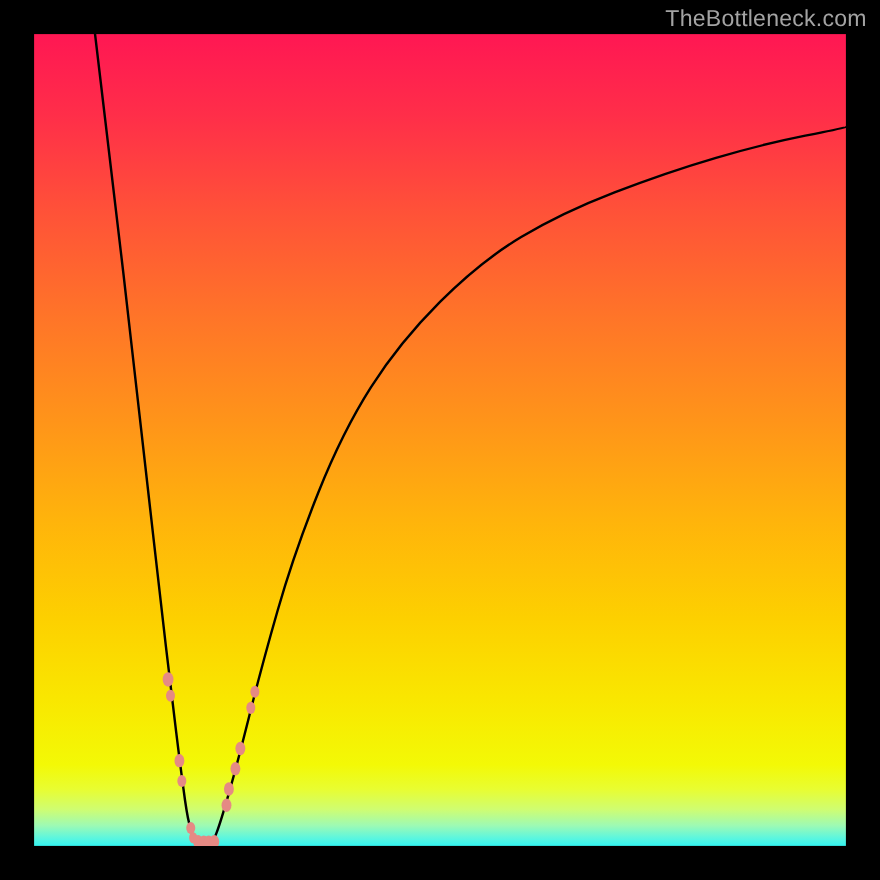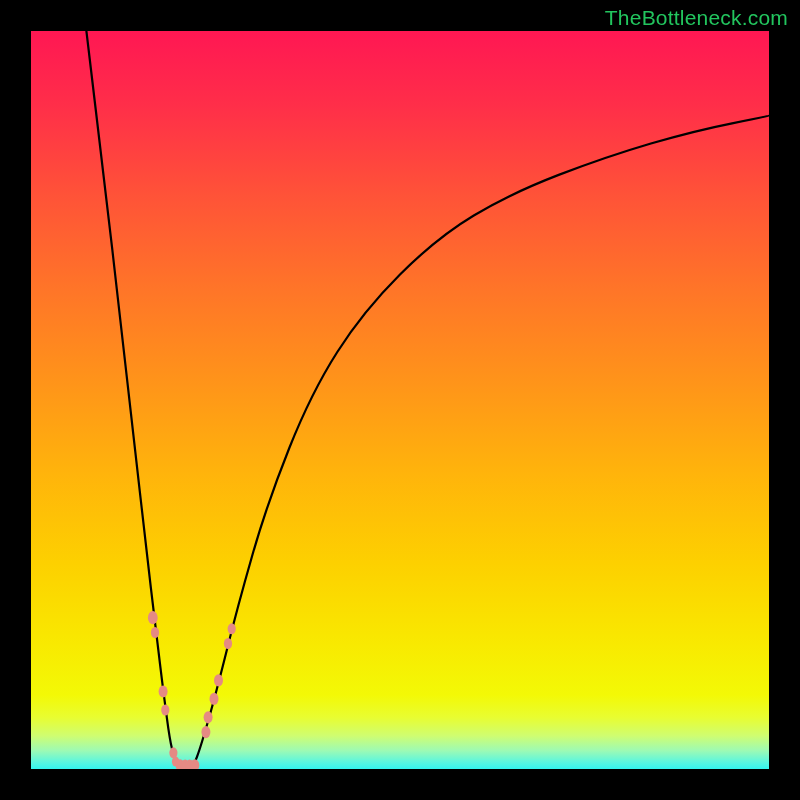--- a/index.html
+++ b/index.html
@@ -39,21 +39,21 @@
       #cffd71 95.5%,
       #9dfab4 97.5%,
       #5df6de 99%,
       #34f4f0 100%
     );
   }
   .watermark {
     position: absolute;
     top: 6px;
     right: 12px;
-    color: #22c55e;
+    color: #a3a3a3;
     font-size: 21px;
     font-weight: 500;
     letter-spacing: 0.2px;
   }
   svg.curve {
     position: absolute;
     top: 0;
     left: 0;
     width: 738px;
     height: 738px;

